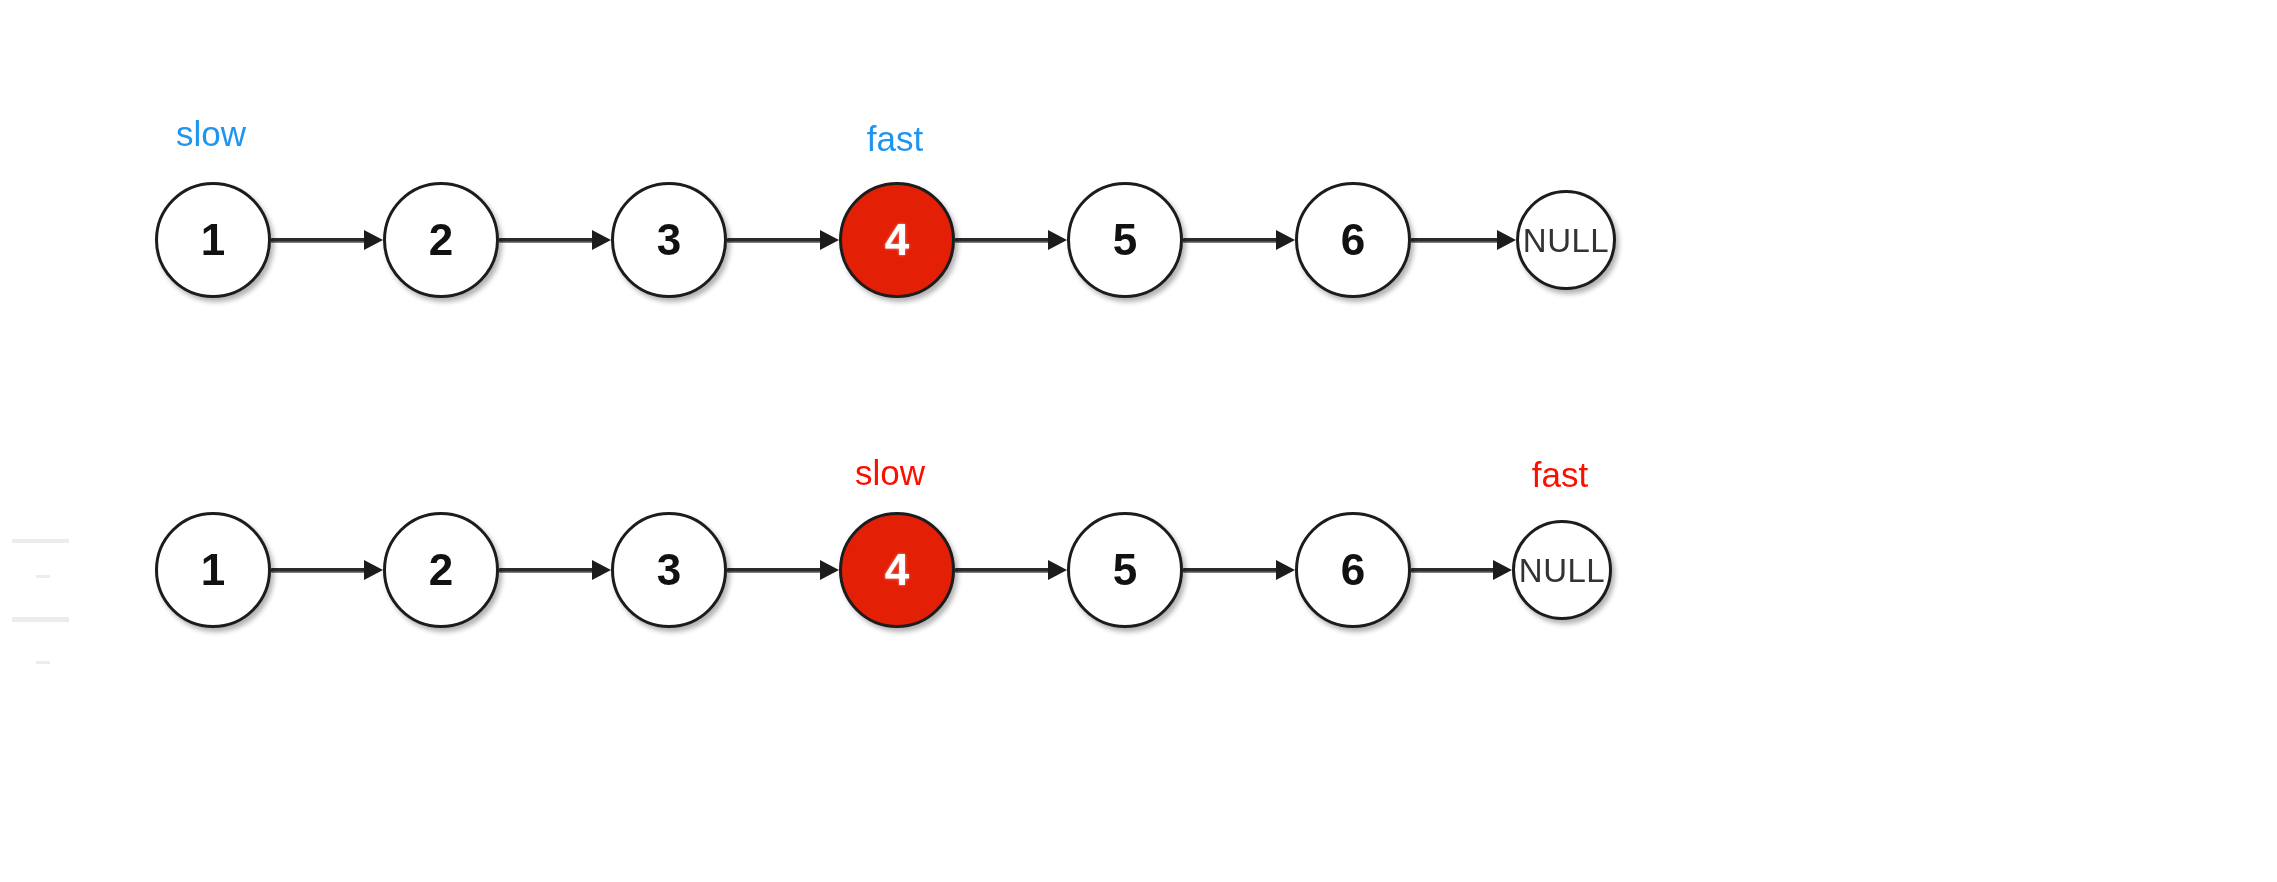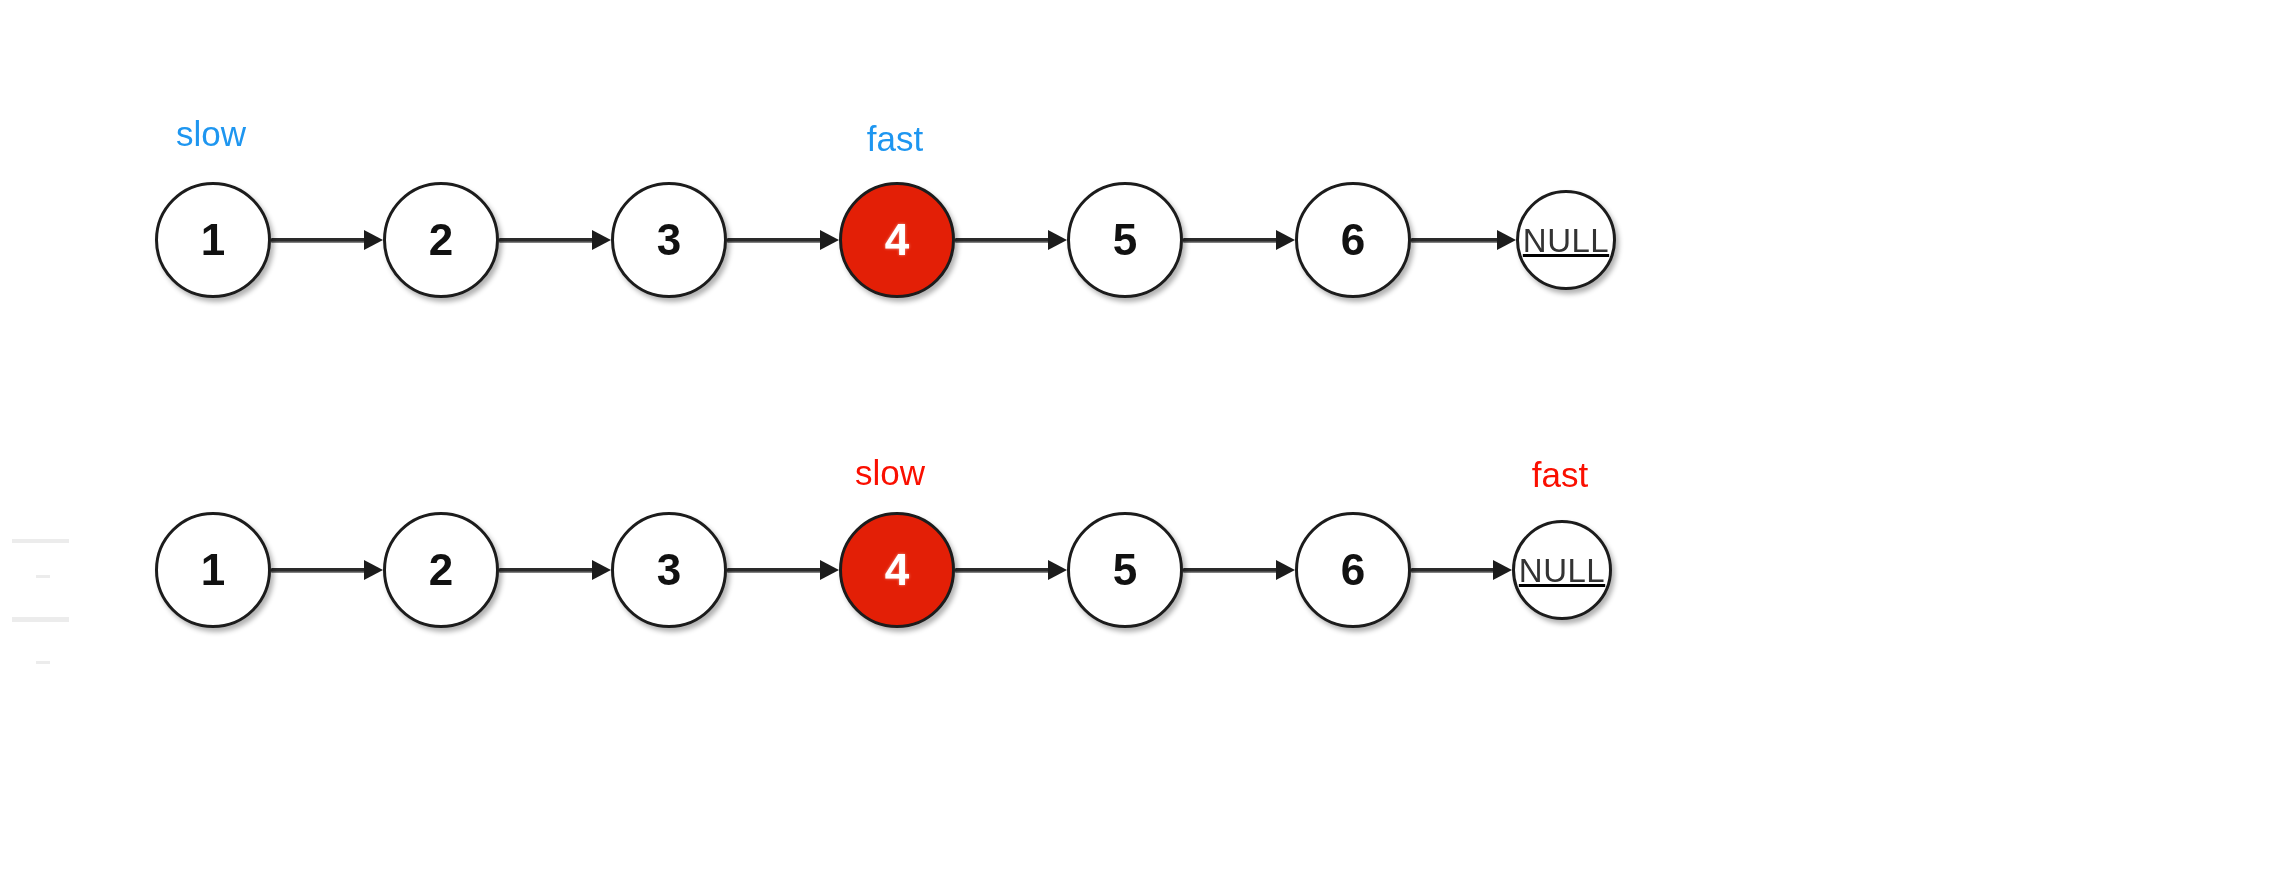--- a/index.html
+++ b/index.html
@@ -61,21 +61,20 @@
     user-select: none;
   }
   .node.value {
     width: 116px;
     height: 116px;
   }
   .node.null-node {
     width: 100px;
     height: 100px;
     border-width: 3px;
-    text-decoration: underline;
   }
   .node.null-node .node-label {
     font-weight: normal;
     font-size: 33px;
     color: #333333;
     letter-spacing: 0.5px;
   }
   .node.highlight {
     background: #e31f06;
     border-color: #1c1c1c;

